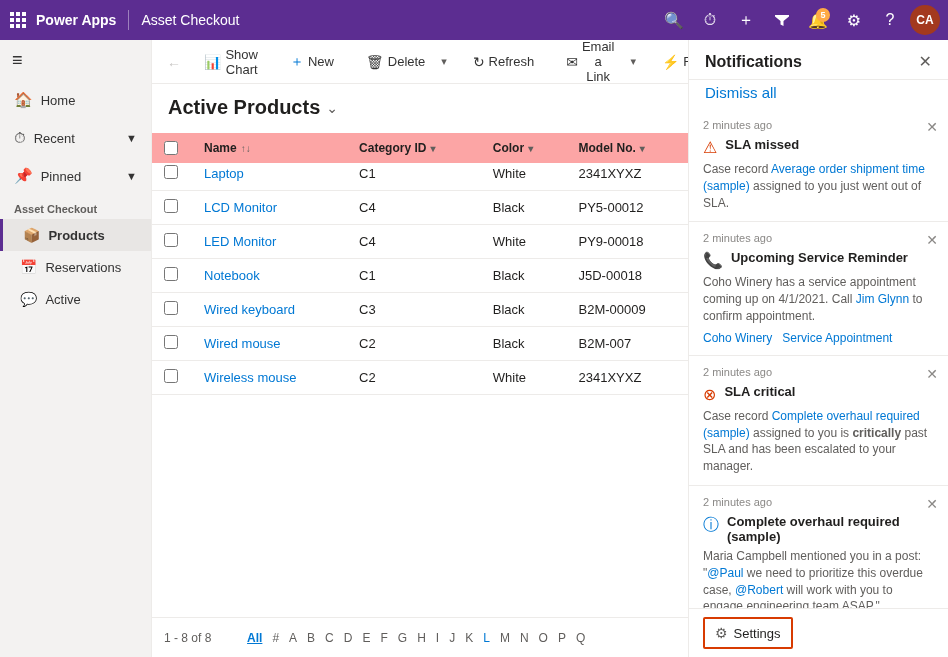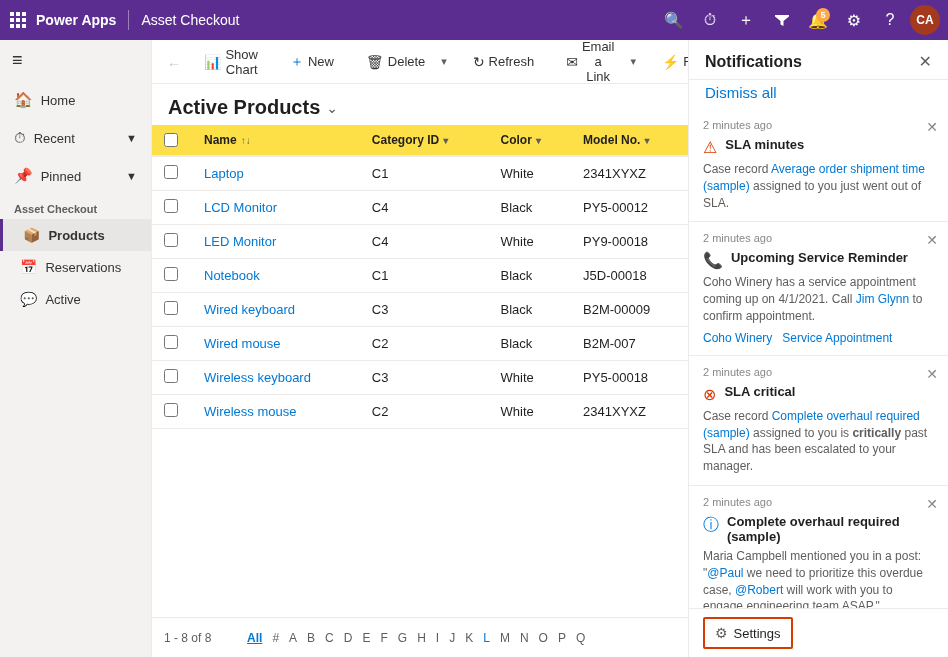--- a/index.html
+++ b/index.html
@@ -100,22 +100,22 @@
     .page-title-row { display: flex; align-items: center; gap: 6px; }
     .page-title { font-size: 20px; font-weight: 600; color: #201f1e; }
     .page-title-chevron { color: #605e5c; font-size: 14px; cursor: pointer; }
 
     
     .table-container { flex: 1; overflow-y: auto; }
     table { width: 100%; border-collapse: collapse; }
     thead tr { border-bottom: 2px solid #edebe9; }
     th {
       padding: 8px 12px; text-align: left; font-weight: 600;
-      font-size: 12px; color: #201f1e; background: #fde047;
-      position: sticky; top: 0; white-space: nowrap;
+      font-size: 12px; color: #201f1e; background: #fca5a5;
+      position: sticky; top: 8px; white-space: nowrap;
     }
     th .th-inner { display: flex; align-items: center; gap: 4px; }
     th .sort-icon { font-size: 10px; color: #605e5c; }
     tbody tr { border-bottom: 1px solid #edebe9; }
     td { padding: 8px 12px; color: #201f1e; font-size: 13px; }
     td.link-cell a { color: #0078d4; text-decoration: none; }
     .checkbox-col { width: 40px; }
     .check-header { display: flex; align-items: center; }
     input[type=checkbox] { width: 14px; height: 14px; cursor: pointer; }
 
@@ -408,31 +408,20 @@
     </td>
     <td>C2</td>
     <td>Black</td>
     <td>B2M-007</td>
   </tr>
             <tr>
     <td class="checkbox-col">
       <input type="checkbox" style="">
     </td>
     <td class="link-cell">
-      <a href="#">Wireless keyboard</a>
-    </td>
-    <td>C3</td>
-    <td>White</td>
-    <td>PY5-00018</td>
-  </tr>
-            <tr>
-    <td class="checkbox-col">
-      <input type="checkbox" style="">
-    </td>
-    <td class="link-cell">
       <a href="#">Wireless mouse</a>
     </td>
     <td>C2</td>
     <td>White</td>
     <td>2341XYXZ</td>
   </tr>
           </tbody>
       </table>
     </div>
 
@@ -450,21 +439,21 @@
     </div>
     <div class="notif-dismiss-all">
       <a class="notif-dismiss-link">Dismiss all</a>
     </div>
     <div class="notif-scroll" id="notif-scroll">
 
       <div class="notif-item">
         <div class="notif-time">2 minutes ago</div>
         <div class="notif-item-header">
           <span class="notif-item-icon notif-icon-warning">⚠</span>
-          <span class="notif-item-title">SLA minutes</span>
+          <span class="notif-item-title">SLA missed</span>
         </div>
         <div class="notif-item-body">
           Case record <a>Average order shipment time (sample)</a> assigned to you just went out of SLA.
         </div>
         <span class="notif-item-close">✕</span>
       </div>
 
       <div class="notif-item">
         <div class="notif-time">2 minutes ago</div>
         <div class="notif-item-header">

